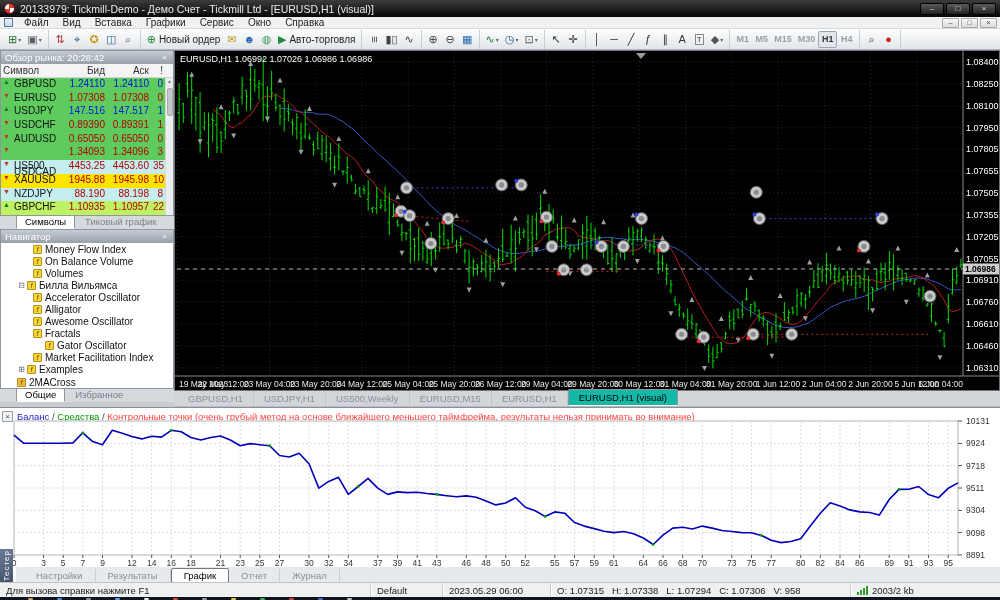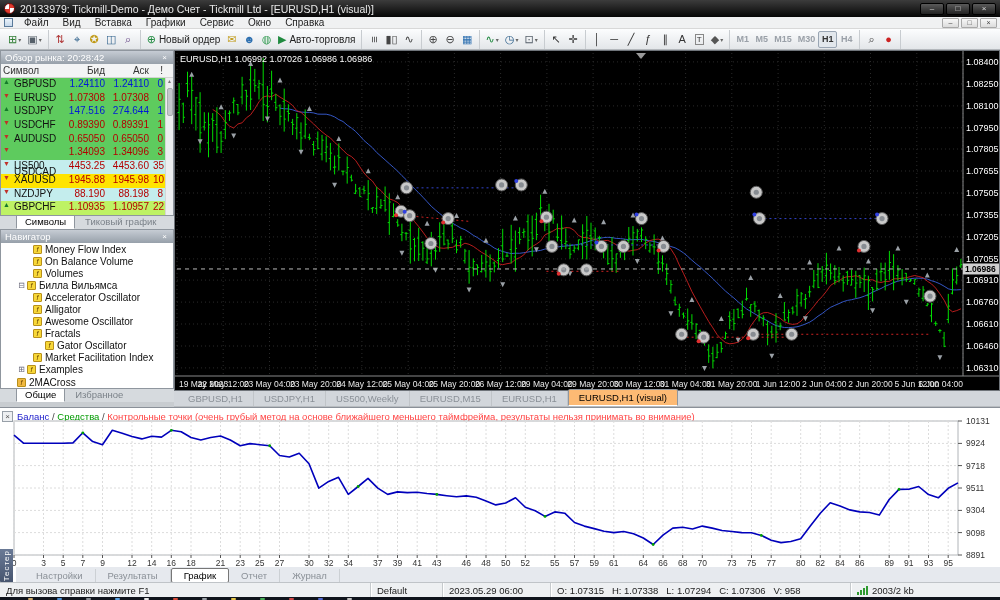--- a/index.html
+++ b/index.html
@@ -61,21 +61,21 @@
   .expbox{width:9px;font-size:8px;color:#667;text-align:center;margin-right:1px;flex:0 0 auto}
   #nav-tabs{top:389px}
 
   
   #chartwin{position:absolute;left:174px;top:50px;width:826px;height:341px;background:#000;border:1px solid #6f747a}
   #mainchart{display:block}
 
   
   .chart-tabs{position:absolute;left:174px;top:391px;width:826px;height:16px;background:#d2d6db;border-bottom:1px solid #b8bcc0;display:flex;align-items:flex-end;padding-left:4px}
   .ctab{padding:1px 10px;font-size:9.5px;color:#8a9097;border-right:1px solid #c0c4c8;line-height:13px}
-  .ctab.active{background:#fdba74;border:1px solid #8f969e;border-bottom:1px solid #fff;color:#000;border-radius:2px 2px 0 0}
+  .ctab.active{background:#14b8a6;border:1px solid #8f969e;border-bottom:1px solid #fff;color:#000;border-radius:2px 2px 0 0}
 
   
   #tester{position:absolute;left:0;top:407px;width:1000px;height:175px;background:#fff;border-top:1px solid #8a9098}
   .tclose{position:absolute;left:2px;top:3px;width:11px;height:11px;border:1px solid #98a0a8;background:#eef0f2;color:#555;font-size:8px;line-height:9px;text-align:center}
   .tlegend{position:absolute;left:17px;top:3px;font-size:9.5px;white-space:nowrap}
   .tlegend .sep{color:#444}
   #testersvg{position:absolute;left:0;top:0}
   .ttabs{position:absolute;left:16px;top:159px;width:987px;height:16px;background:#e6e9ee;display:flex;align-items:flex-end;padding-left:8px}
   .ttab{padding:0 12px;font-size:9.5px;color:#8a9097;line-height:14px;border-right:1px solid #ccd0d4}
   .ttab.active{background:#fff;border:1px solid #777;color:#000;border-radius:2px;line-height:13px}
@@ -292,21 +292,21 @@
           <span class="mwarrow dn-a">▼</span>
           <span class="mwc mwsym" style="width: 49px;">EURUSD</span>
           <span class="mwc c-bid pdn">1.07308</span>
           <span class="mwc c-ask pdn">1.07308</span>
           <span class="mwc c-spr pdn">0</span>
         </div>
         <div class="mwrow rg">
           <span class="mwarrow up-a">▲</span>
           <span class="mwc mwsym" style="width: 49px;">USDJPY</span>
           <span class="mwc c-bid pup">147.516</span>
-          <span class="mwc c-ask pup">274.644</span>
+          <span class="mwc c-ask pup">147.517</span>
           <span class="mwc c-spr pup">1</span>
         </div>
         <div class="mwrow rg">
           <span class="mwarrow dn-a">▼</span>
           <span class="mwc mwsym" style="width: 49px;">USDCHF</span>
           <span class="mwc c-bid pdn">0.89390</span>
           <span class="mwc c-ask pdn">0.89391</span>
           <span class="mwc c-spr pdn">1</span>
         </div>
         <div class="mwrow rg">

